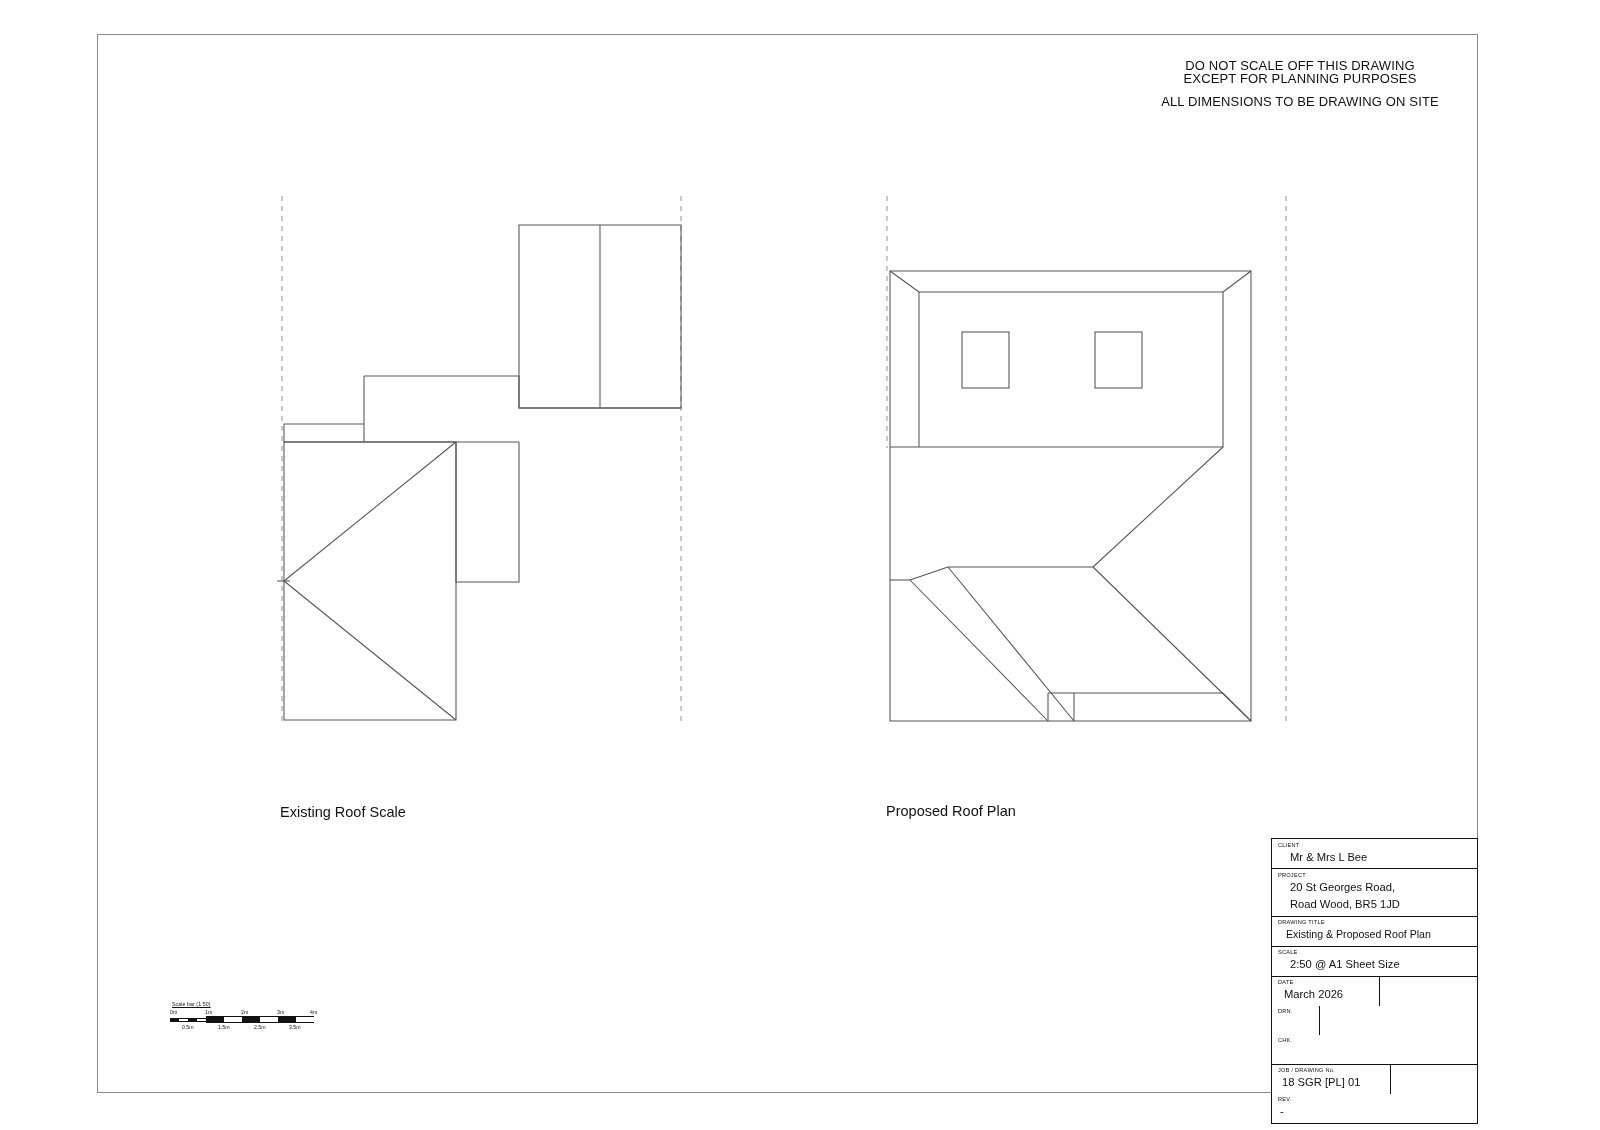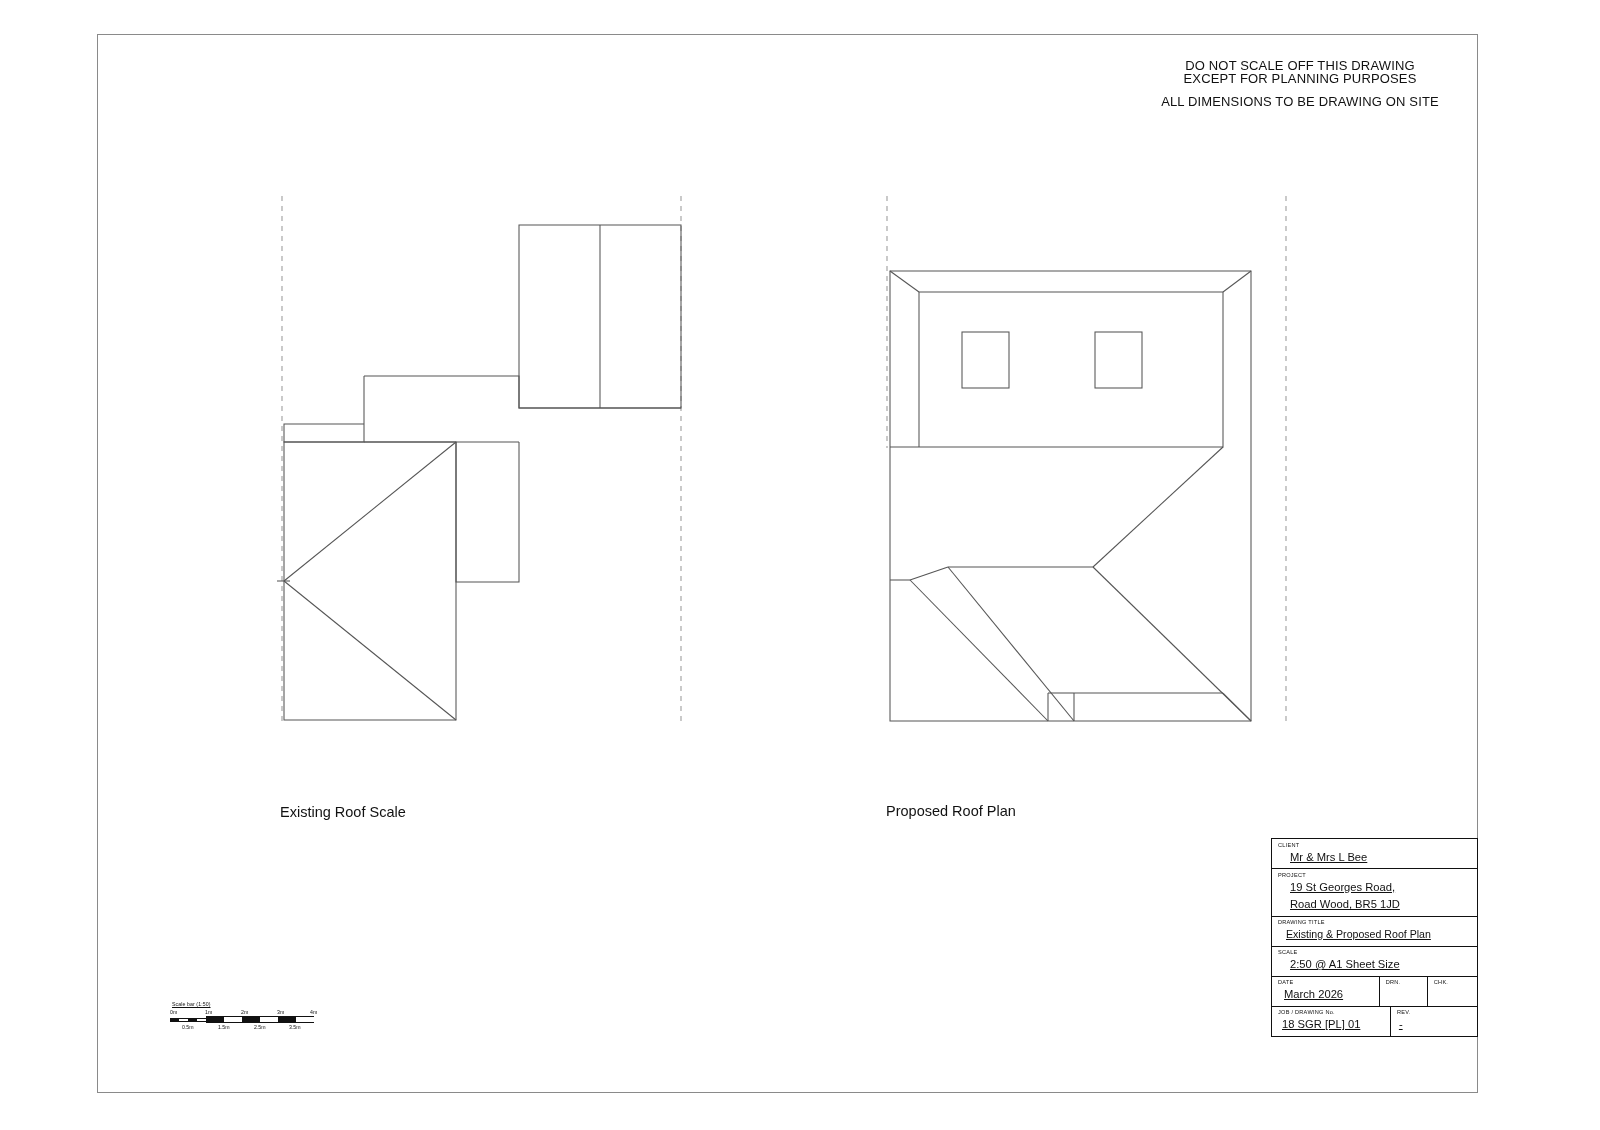--- a/index.html
+++ b/index.html
@@ -128,25 +128,24 @@
     padding: 2.5px 0 0 6px;
     letter-spacing: 0.25px;
     line-height: 7px;
   }
   .tb-value {
     font-size: 11.2px;
     color: #111;
     padding: 1px 0 4px 18px;
     line-height: 14.5px;
     white-space: nowrap;
-    text-decoration: underline;
   }
   .tb-value.small { font-size: 10.6px; }
   .tb-value.tight { padding-bottom: 3px; }
-  .tb-split { display: flex; }
+  .tb-split { display: flex; flex-direction: column; }
   .tb-cell {
     border-right: 1.2px solid #111;
     box-sizing: border-box;
   }
   .tb-cell:last-child { border-right: none; }
   .cell-date { width: 52.5%; }
   .cell-drn { width: 23.5%; }
   .cell-chk { width: 24%; }
   .cell-job { width: 58%; }
   .cell-rev { width: 42%; }
@@ -258,21 +257,21 @@
 
   <div id="titleblock">
 
     <div class="tb-row">
       <div class="tb-label">CLIENT</div>
       <div class="tb-value">Mr &amp; Mrs L Bee</div>
     </div>
 
     <div class="tb-row">
       <div class="tb-label">PROJECT</div>
-      <div class="tb-value tight">19 St Georges Road,</div>
+      <div class="tb-value tight">20 St Georges Road,</div>
       <div class="tb-value" style="padding-top:0;">Road Wood, BR5 1JD</div>
     </div>
 
     <div class="tb-row">
       <div class="tb-label">DRAWING TITLE</div>
       <div class="tb-value small" style="padding-left:14px;">Existing &amp; Proposed Roof Plan</div>
     </div>
 
     <div class="tb-row">
       <div class="tb-label">SCALE</div>

